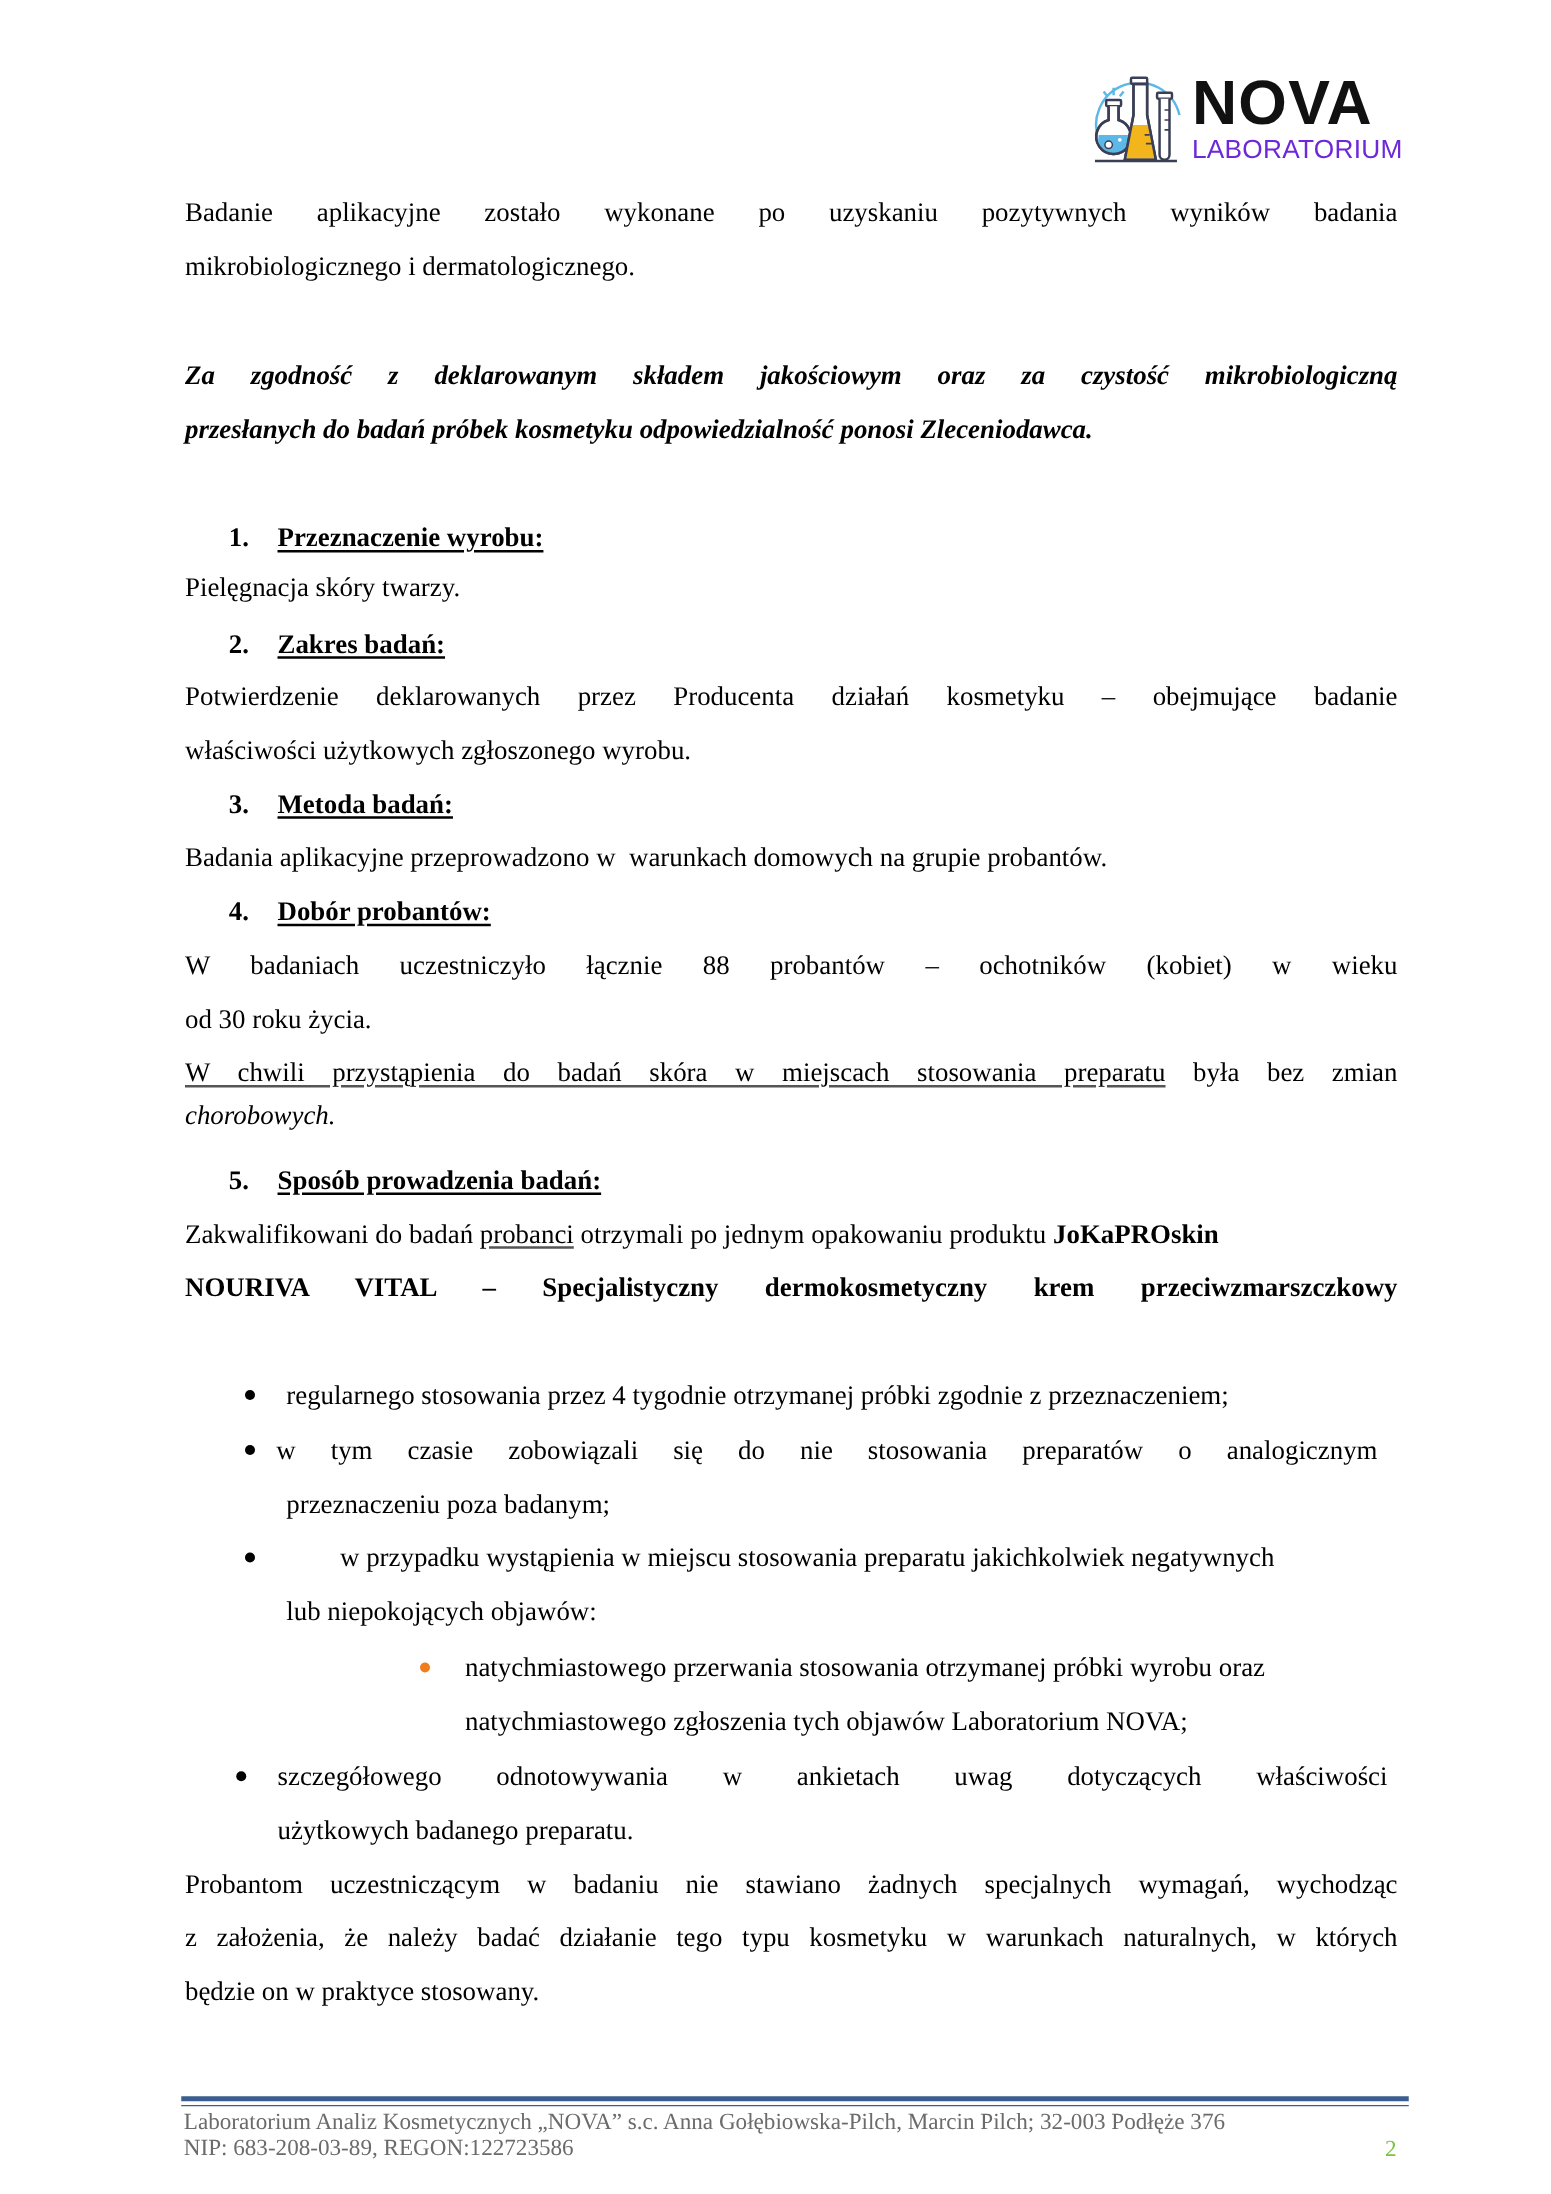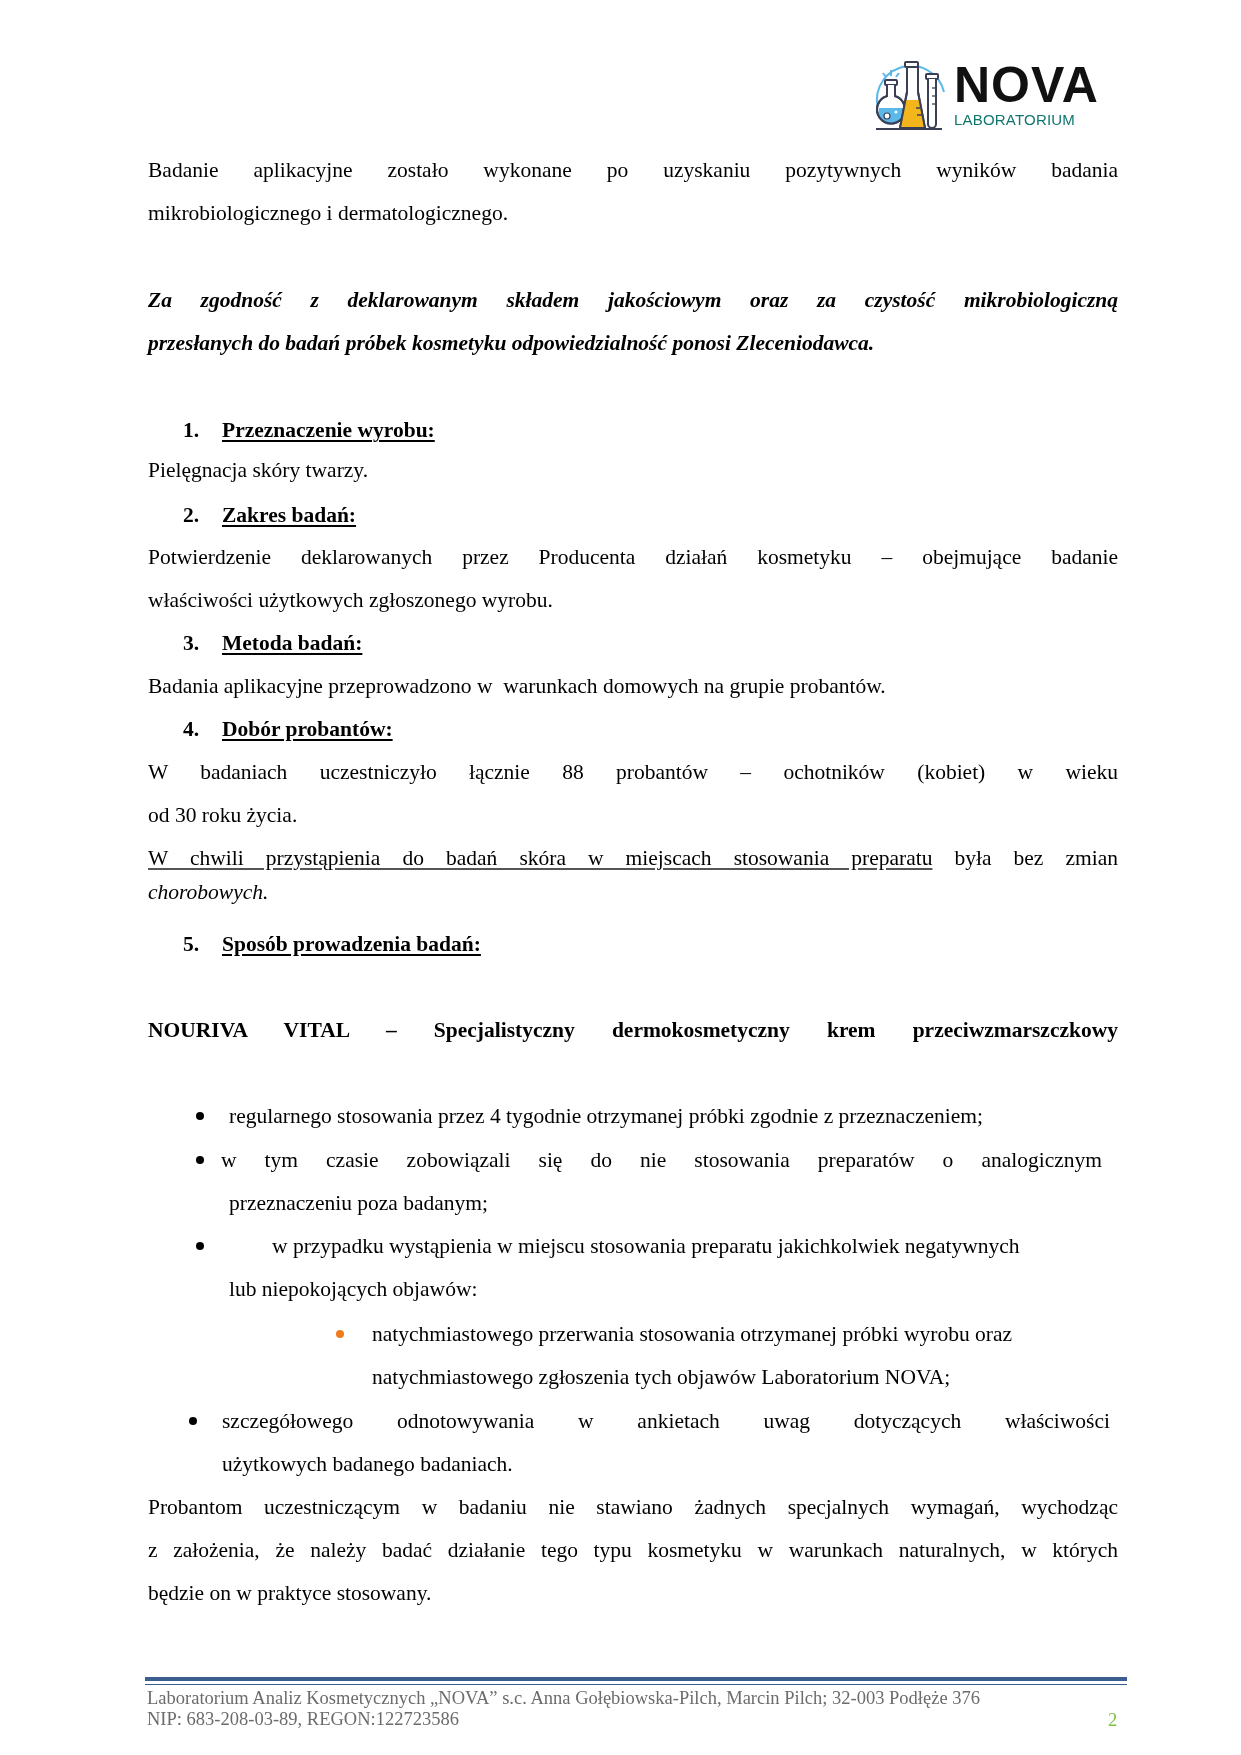--- a/index.html
+++ b/index.html
@@ -5,21 +5,21 @@
   html, body { margin: 0; padding: 0; background: #ffffff; }
   body { width: 1241px; height: 1755px; position: relative; overflow: hidden;
          font-family: "Liberation Serif", "DejaVu Serif", serif; color: #000; }
   .page { position: absolute; left: 0; top: 0; width: 1241px; height: 1276px; background: #fff; }
 
   
   .logo { position: absolute; left: 872px; top: 52px; width: 250px; height: 82px; display: flex; align-items: center; }
   .logo-icon { width: 78px; height: 82px; }
   .logo-text { margin-left: 4px; display: flex; flex-direction: column; line-height: 1; }
   .logo-nova { font-family: "Liberation Sans", "DejaVu Sans", sans-serif; font-weight: bold; font-size: 50px; letter-spacing: 1px; color: #111; }
-  .logo-lab { font-family: "Liberation Sans", "DejaVu Sans", sans-serif; font-size: 15px; color: #0f766e; letter-spacing: 0.2px; margin-top: 2px; }
+  .logo-lab { font-family: "Liberation Sans", "DejaVu Sans", sans-serif; font-size: 21px; color: #6d28d9; letter-spacing: 0.2px; margin-top: 2px; }
 
   
   .line { position: absolute; left: 148px; width: 970px; font-size: 21.5px; line-height: 24px; white-space: nowrap; }
   .just { text-align: justify; text-align-last: justify; }
   .bi { font-weight: bold; font-style: italic; }
   .b { font-weight: bold; }
   .u-thin { text-decoration: underline; text-decoration-color: #555; text-underline-offset: 3px; }
 
   .heading { position: absolute; font-size: 21.5px; line-height: 24px; font-weight: bold; white-space: nowrap; }
   .heading .num { position: absolute; left: 0; }
@@ -104,40 +104,41 @@
   </div>
   <div class="line just" style="top:760px;">W badaniach uczestniczyło łącznie 88 probantów – ochotników (kobiet) w wieku</div>
   <div class="line" style="top:803px;">od 30 roku życia.</div>
   <div class="line just" style="top:846px;"><span class="u-thin">W chwili przystąpienia do badań skóra w miejscach stosowania preparatu</span><span> była bez zmian</span></div>
   <div class="line" style="top:880px;font-style:italic;">chorobowych.</div>
 
   <div class="heading" style="left:183px; top:932px;">
     <span class="num">5.</span>
     <span class="title">Sposób prowadzenia badań:</span>
   </div>
+  <div class="line" style="top:975px; white-space:pre;"><span>Zakwalifikowani do badań </span><span class="u-thin">probanci</span><span> otrzymali po jednym opakowaniu produktu </span><span class="b">JoKaPROskin</span></div>
   <div class="line just b" style="top:1018px;">NOURIVA VITAL – Specjalistyczny dermokosmetyczny krem przeciwzmarszczkowy</div>
 
   <div class="bullet" style="left:196px; top:1112px;"></div>
   <div class="line" style="left:229px; width:889px; top:1104px;">regularnego stosowania przez 4 tygodnie otrzymanej próbki zgodnie z przeznaczeniem;</div>
 
   <div class="bullet" style="left:196px; top:1156px;"></div>
   <div class="line just" style="left:221px; width:881px; top:1148px;">w tym czasie zobowiązali się do nie stosowania preparatów o analogicznym</div>
   <div class="line" style="left:229px; width:881px; top:1191px;">przeznaczeniu poza badanym;</div>
 
   <div class="bullet" style="left:196px; top:1242px;"></div>
   <div class="line" style="left:229px; width:881px; top:1234px;margin-left:43px;">w przypadku wystąpienia w miejscu stosowania preparatu jakichkolwiek negatywnych</div>
   <div class="line" style="left:229px; width:881px; top:1277px;">lub niepokojących objawów:</div>
 
   <div class="bullet orange" style="left:336px; top:1330px;"></div>
   <div class="line" style="left:372px; width:746px; top:1322px;">natychmiastowego przerwania stosowania otrzymanej próbki wyrobu oraz</div>
   <div class="line" style="left:372px; width:746px; top:1365px;">natychmiastowego zgłoszenia tych objawów Laboratorium NOVA;</div>
 
   <div class="bullet" style="left:189px; top:1417px;"></div>
   <div class="line just" style="left:222px; width:888px; top:1409px;">szczegółowego odnotowywania w ankietach uwag dotyczących właściwości</div>
-  <div class="line" style="left:222px; width:888px; top:1452px;">użytkowych badanego badaniach.</div>
+  <div class="line" style="left:222px; width:888px; top:1452px;">użytkowych badanego preparatu.</div>
 
   <div class="line just" style="top:1495px;">Probantom uczestniczącym w badaniu nie stawiano żadnych specjalnych wymagań, wychodząc</div>
   <div class="line just" style="top:1538px;">z założenia, że należy badać działanie tego typu kosmetyku w warunkach naturalnych, w których</div>
   <div class="line" style="top:1581px;">będzie on w praktyce stosowany.</div>
 
   <div class="footer-rule-thick"></div>
   <div class="footer-rule-thin"></div>
   <div class="footer-line" style="top:1688px;">Laboratorium Analiz Kosmetycznych „NOVA” s.c. Anna Gołębiowska-Pilch, Marcin Pilch; 32-003 Podłęże 376</div>
   <div class="footer-line" style="top:1709px;">NIP: 683-208-03-89, REGON:122723586</div>
   <div class="page-num">2</div>

